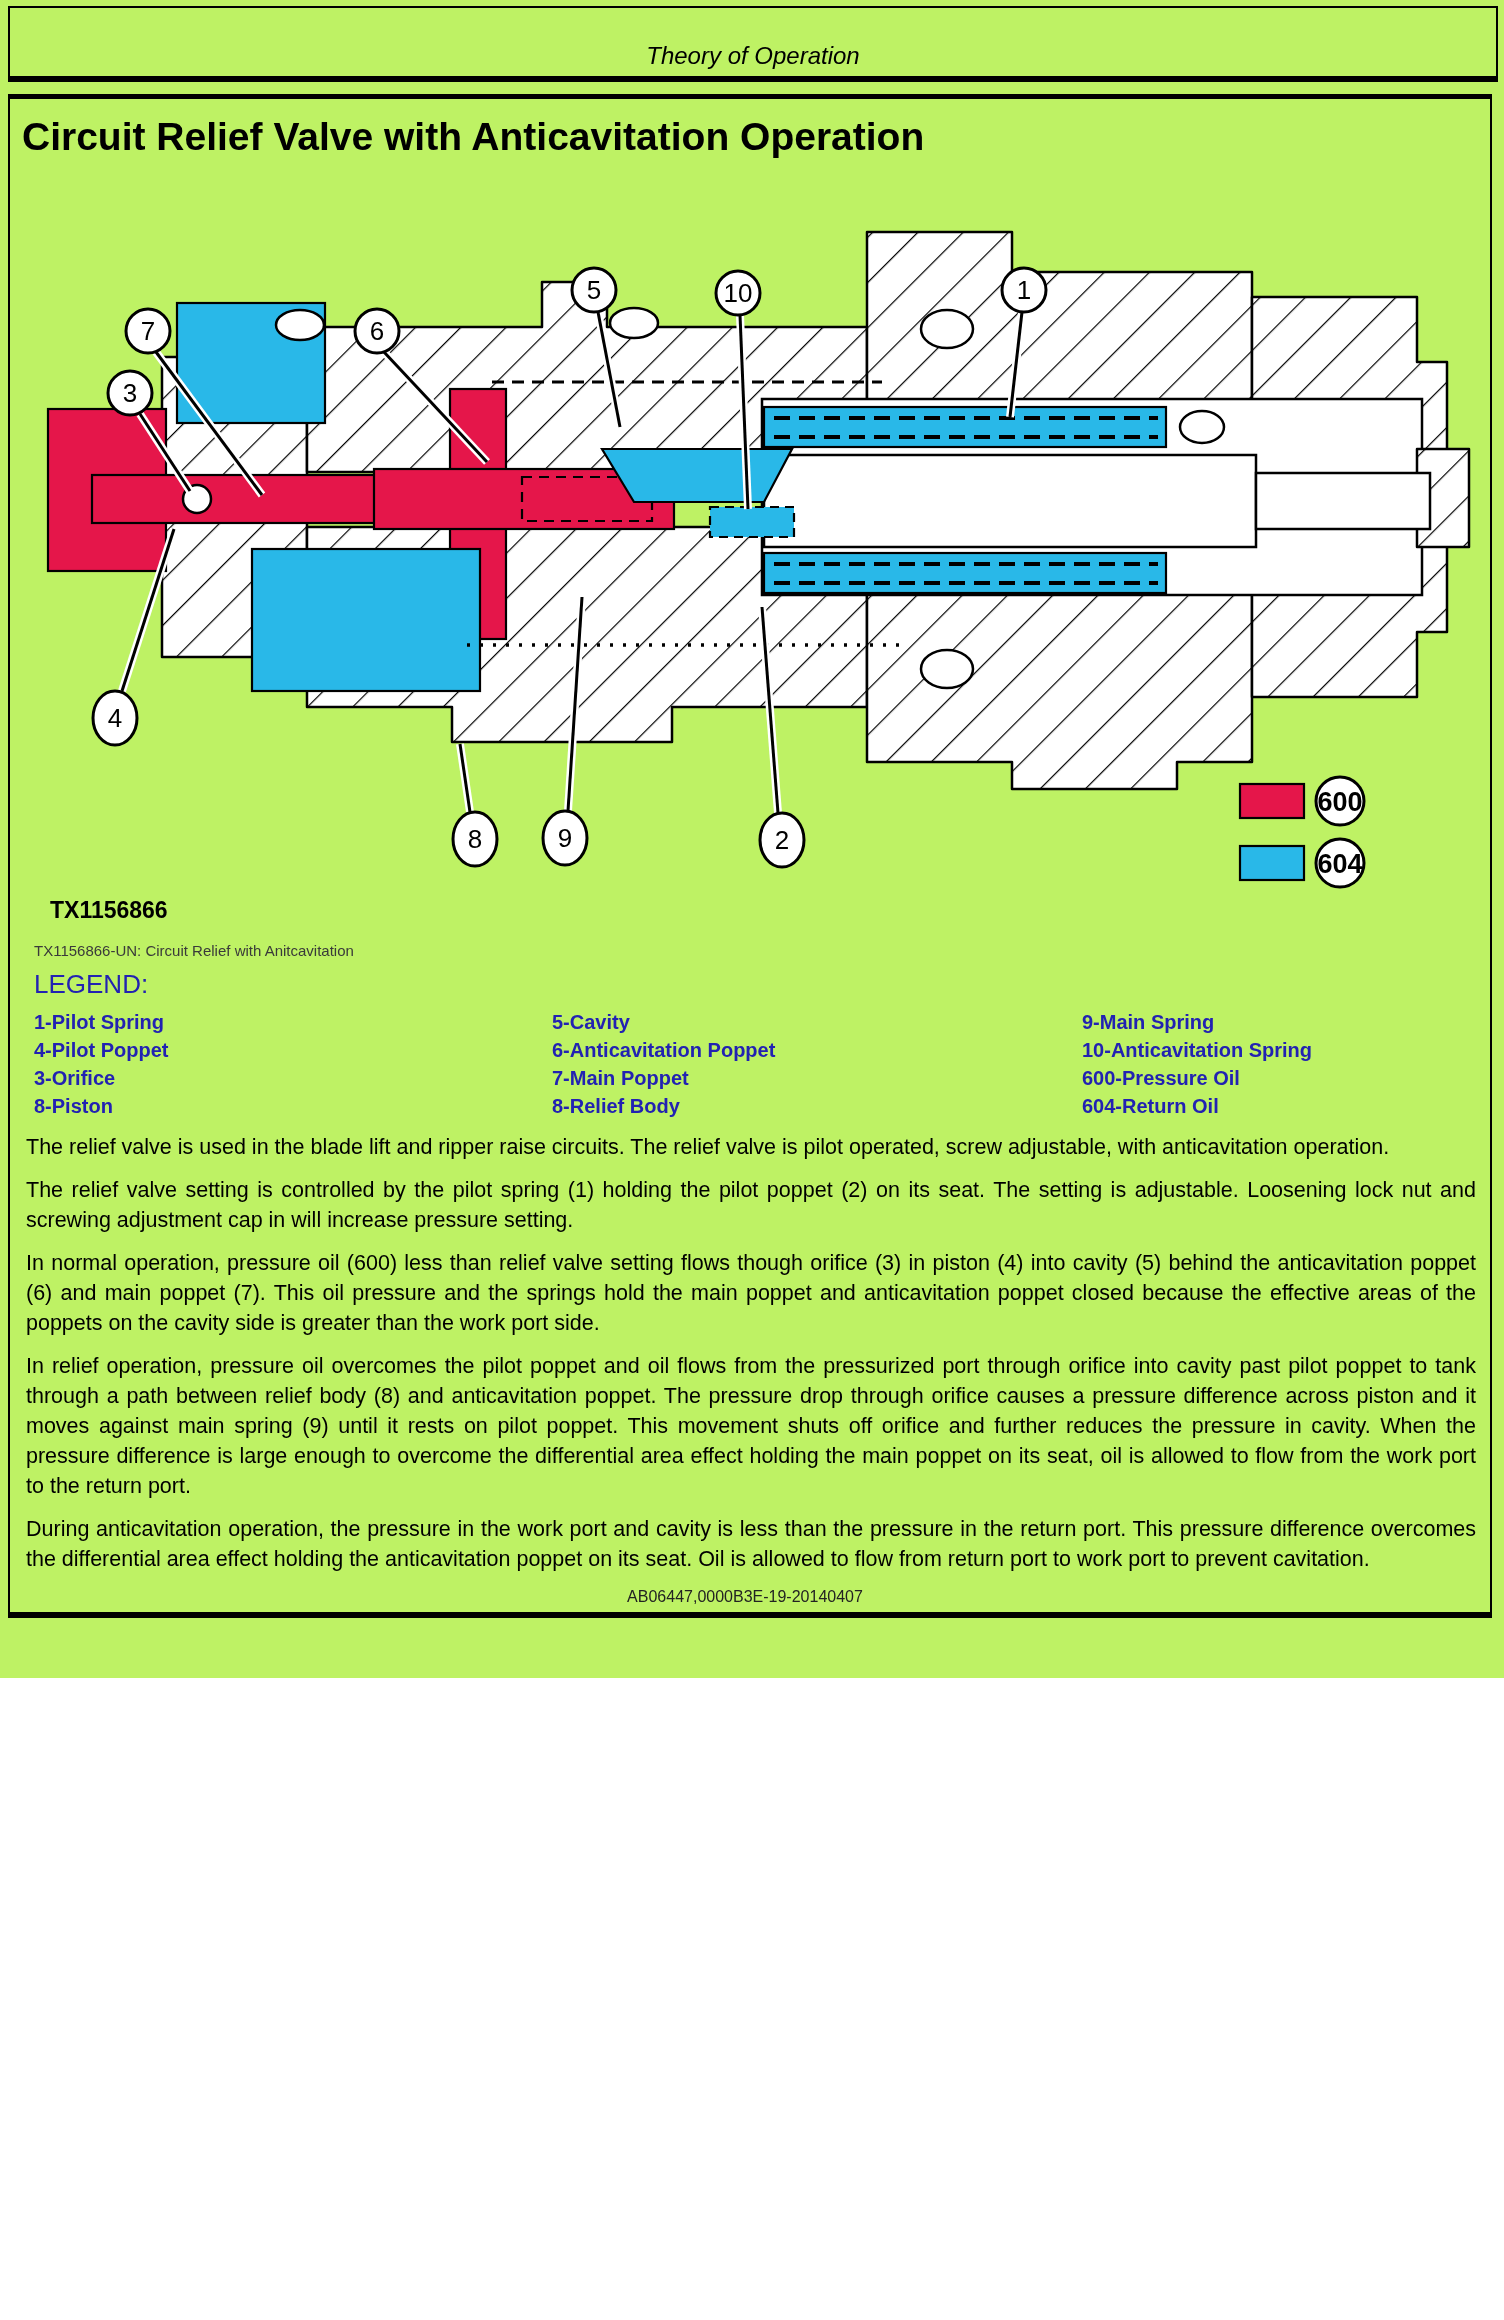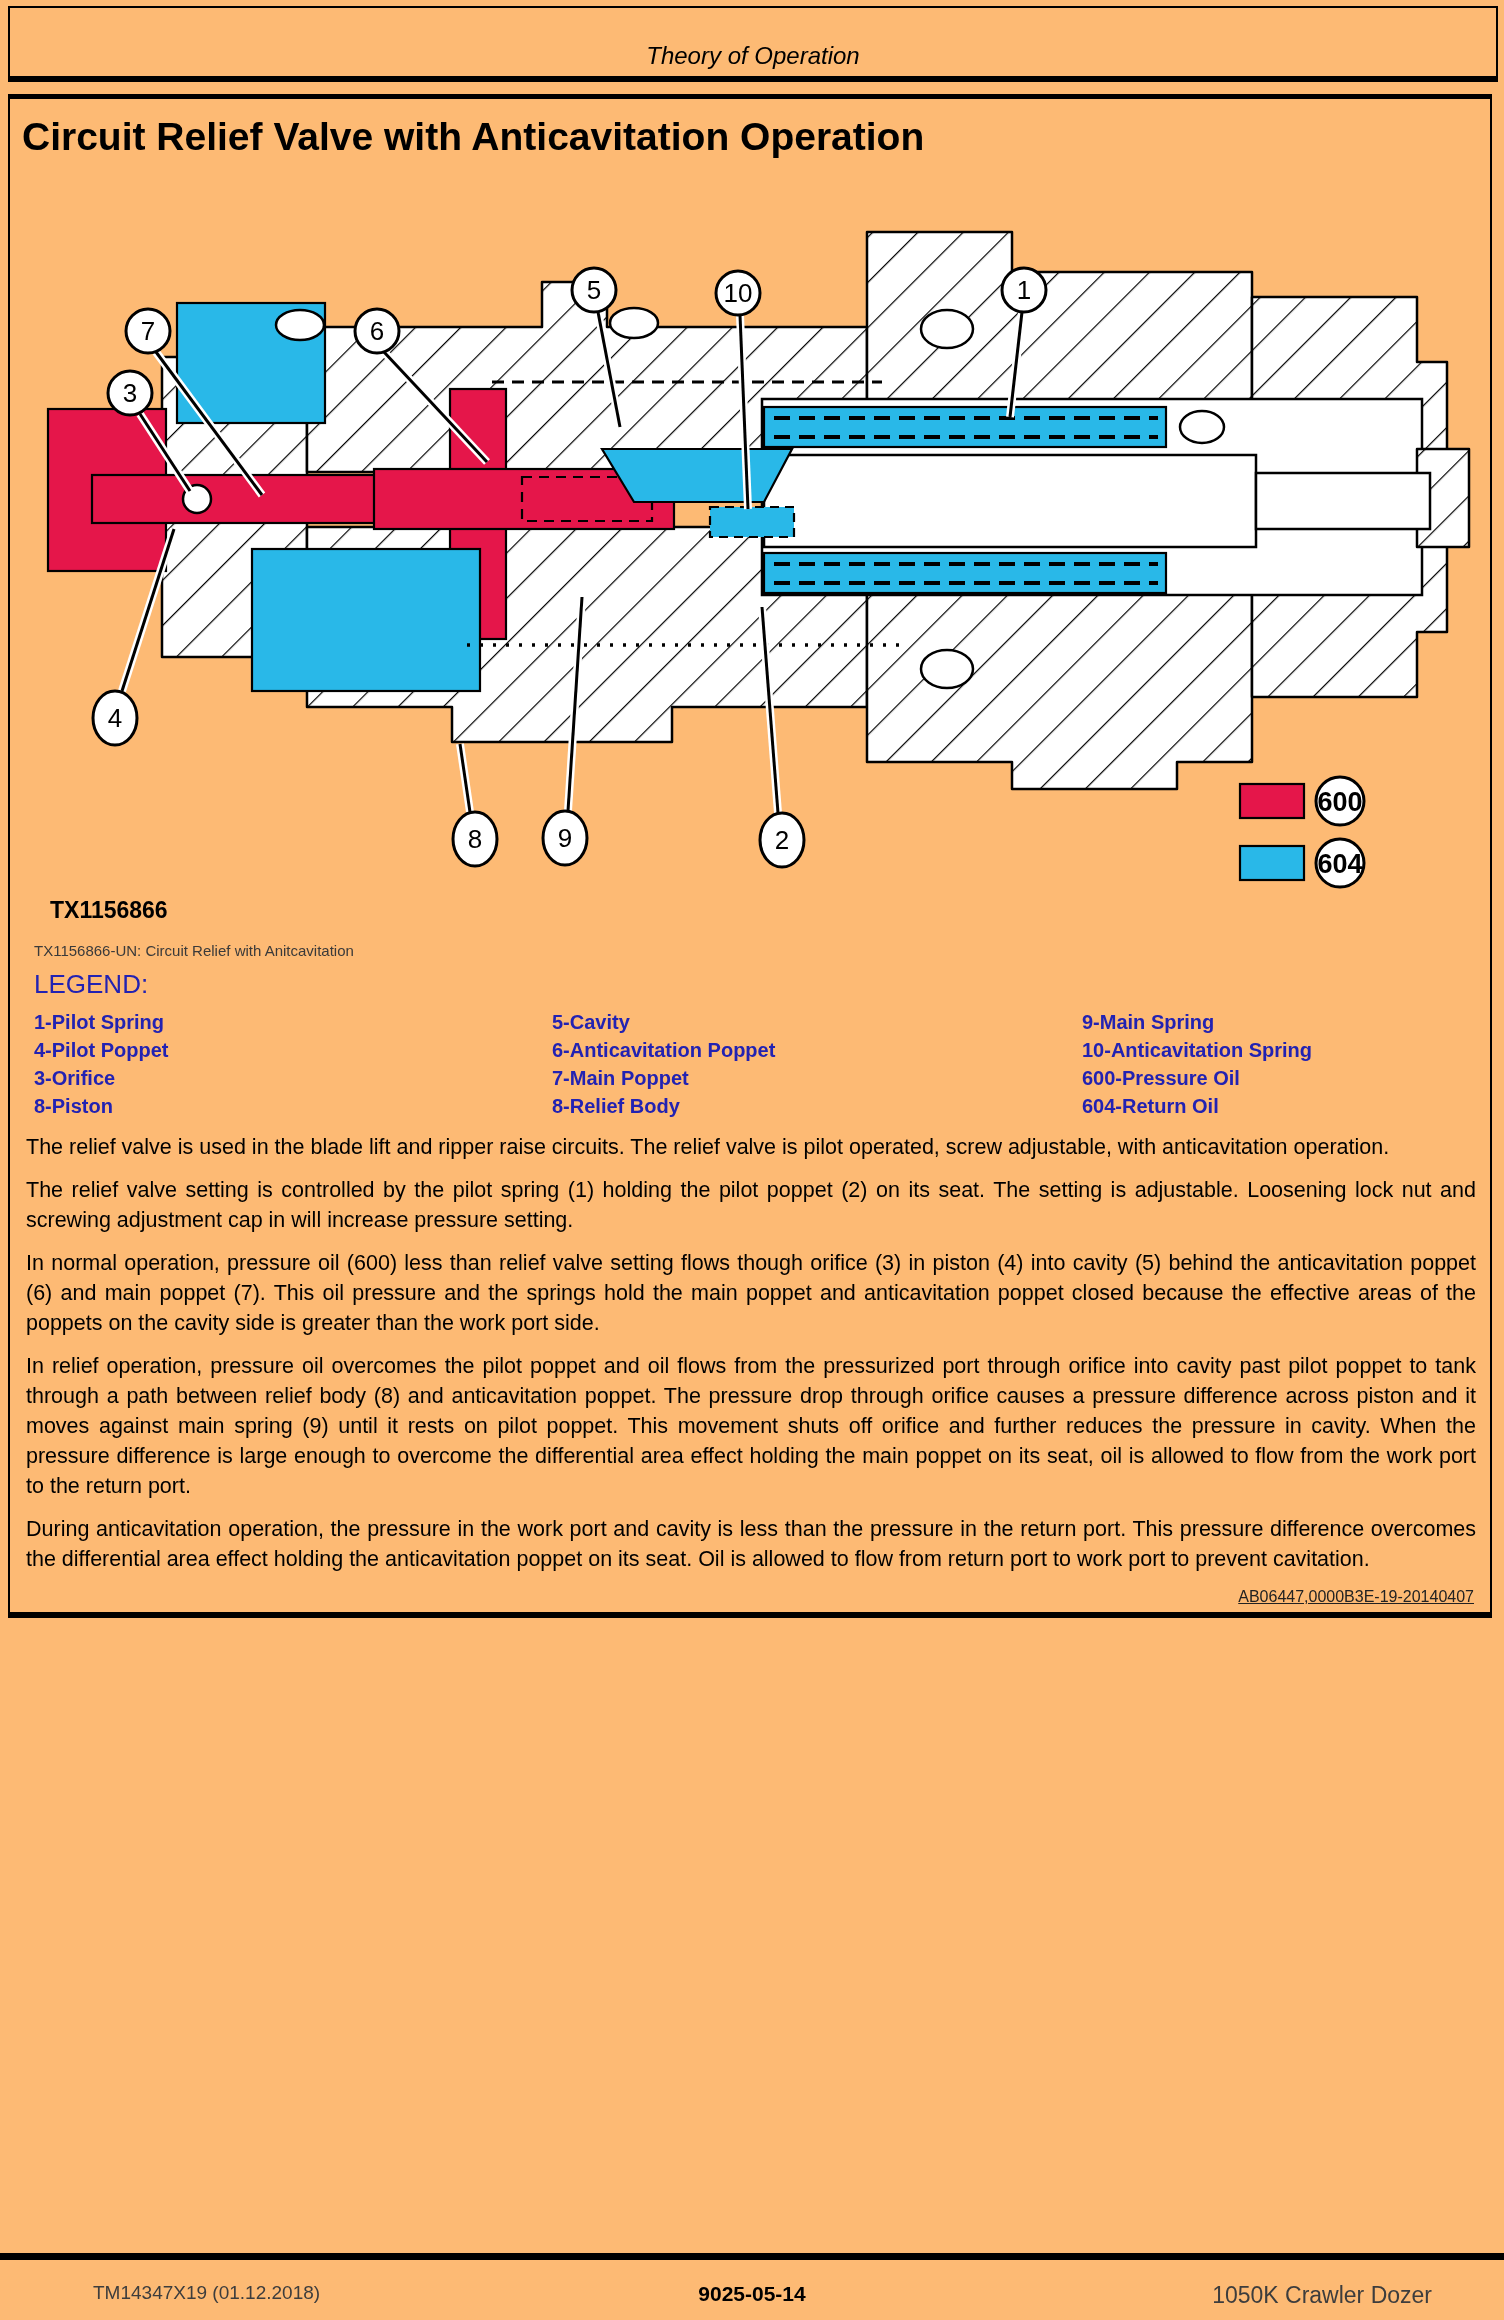--- a/index.html
+++ b/index.html
@@ -2,21 +2,21 @@
 <html style="--pressure-oil: #e5164a; --return-oil: #29b8e8; --legend-blue: #2222b2;"><head>
 <meta charset="utf-8">
 <style>
   :root{
     --pressure-oil:#e5164a;
     --return-oil:#29b8e8;
     --legend-blue:#2222b2;
   }
   html,body{margin:0;padding:0;background:#fff;}
   .page{
-    position:relative;width:1504px;height:2320px;background:#fdba74;overflow:hidden;
+    position:relative;width:1504px;height:1678px;background:#bef264;overflow:hidden;
     font-family:"Liberation Sans",sans-serif;color:#000;
   }
   
   .header-box{
     position:absolute;left:8px;top:6px;width:1486px;height:68px;
     border:2px solid #000;border-bottom:6px solid #000;
     display:flex;align-items:flex-end;justify-content:center;
   }
   .header-title{font-style:italic;font-size:24px;padding-bottom:6px;}
   
@@ -32,21 +32,21 @@
   .legend-heading{font-size:26px;color:var(--legend-blue);margin:10px 0 0 24px;}
   .legend-grid{
     margin:8px 0 0 24px;display:grid;grid-template-columns:486px 498px auto;gap:32px;
   }
   .legend-col{display:flex;flex-direction:column;}
   .legend-item{font-size:20px;font-weight:bold;color:var(--legend-blue);line-height:28px;}
   .body-text{margin:12px 14px 0 16px;}
   .body-text p{
     font-size:21.5px;line-height:30px;margin:0 0 13px 0;text-align:justify;
   }
-  .doc-code{text-align:right;font-size:16px;color:#222;margin:14px 16px 0 6px;text-decoration:underline;}
+  .doc-code{text-align:center;font-size:16px;color:#222;margin:14px 16px 0 6px;}
   
   .footer-rule{position:absolute;left:0;top:2253px;width:1504px;height:7px;background:#000;}
   .page-footer{
     position:absolute;left:0;top:2282px;width:1504px;
     display:flex;align-items:baseline;
   }
   .footer-left{position:absolute;left:93px;font-size:19px;color:#3d3d3d;}
   .footer-center{position:absolute;left:0;width:100%;text-align:center;font-size:21px;font-weight:bold;}
   .footer-right{position:absolute;right:72px;font-size:23px;color:#3d3d3d;}
   

